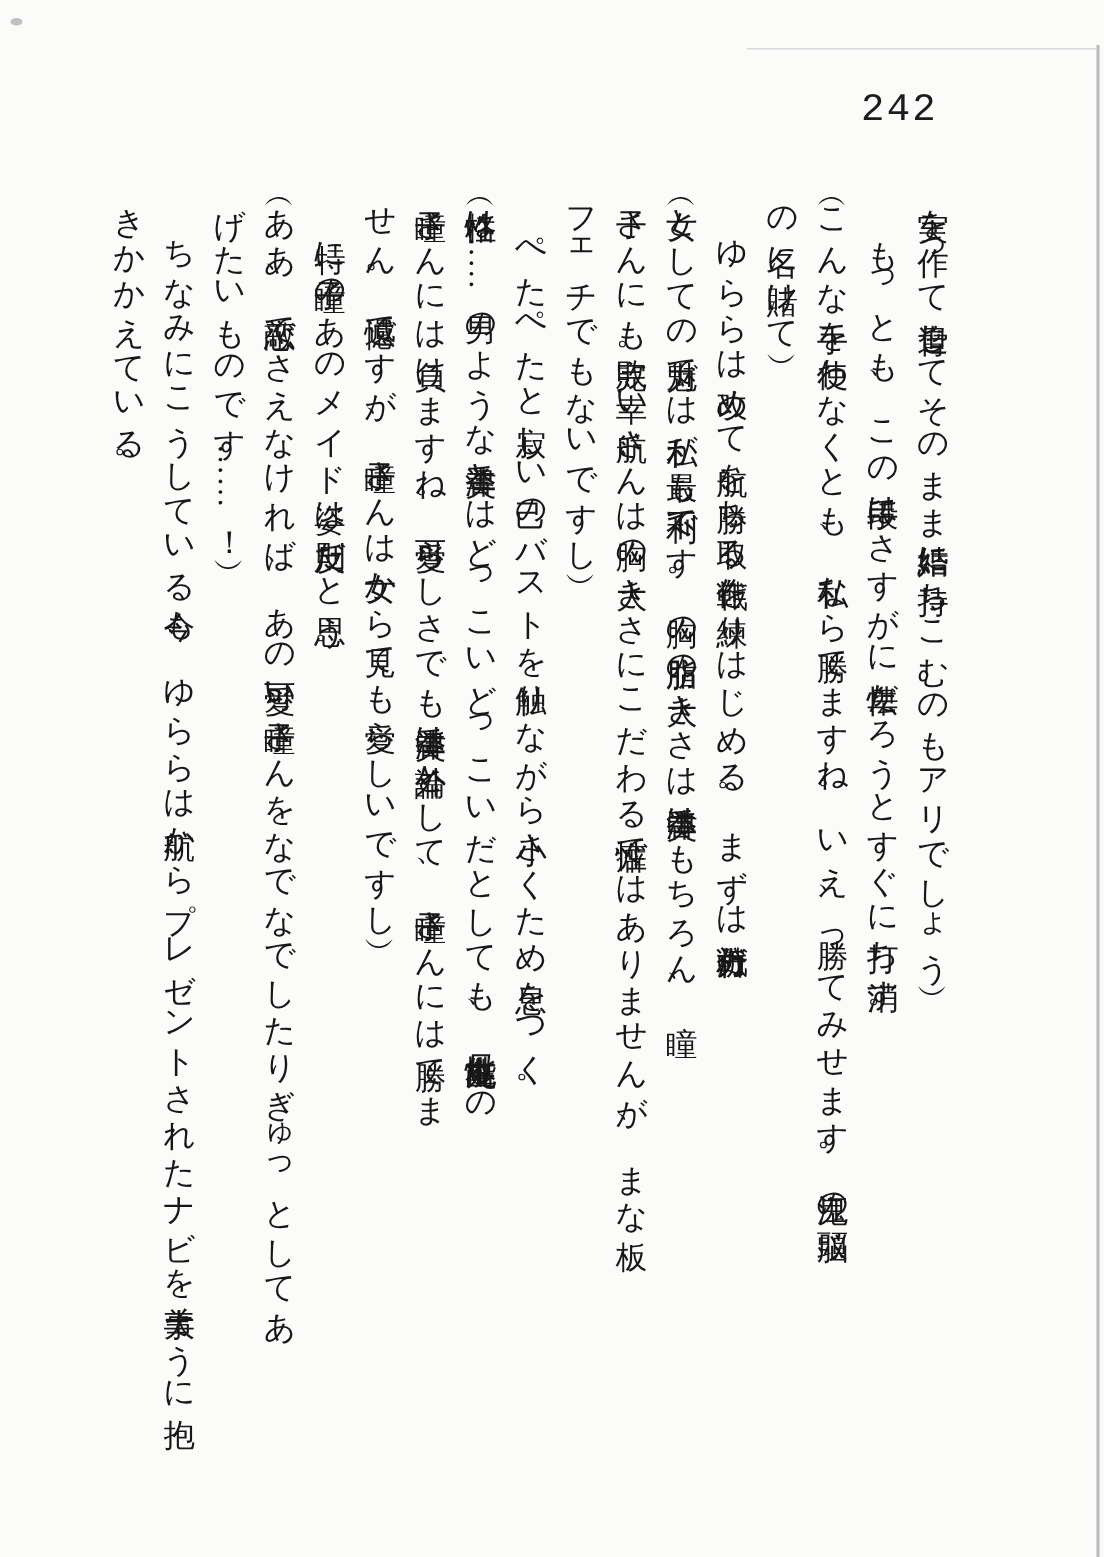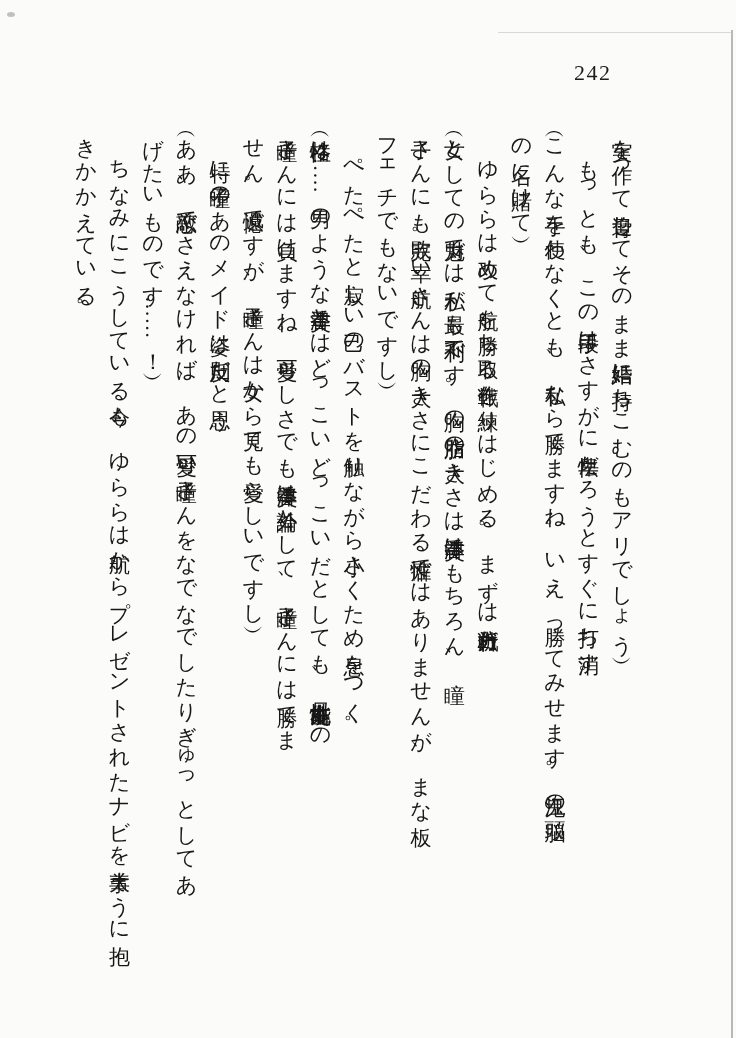--- a/index.html
+++ b/index.html
@@ -10,22 +10,22 @@
     width: 736px;
     height: 1038px;
     position: relative;
     background: #fbfbfa;
     overflow: hidden;
   }
   .page-number {
     position: absolute;
     left: 574px;
     top: 62px;
-    font-family: Liberation Serif, serif;
-    font-size: 22px;
+    font-family: Liberation Mono, monospace;
+    font-size: 26px;
     line-height: 22px;
     letter-spacing: 1.5px;
     color: #1c1c1c;
   }
   .text-block {
     position: absolute;
     top: 124px;
     right: 98px;
     height: 826px;
     writing-mode: vertical-rl;

